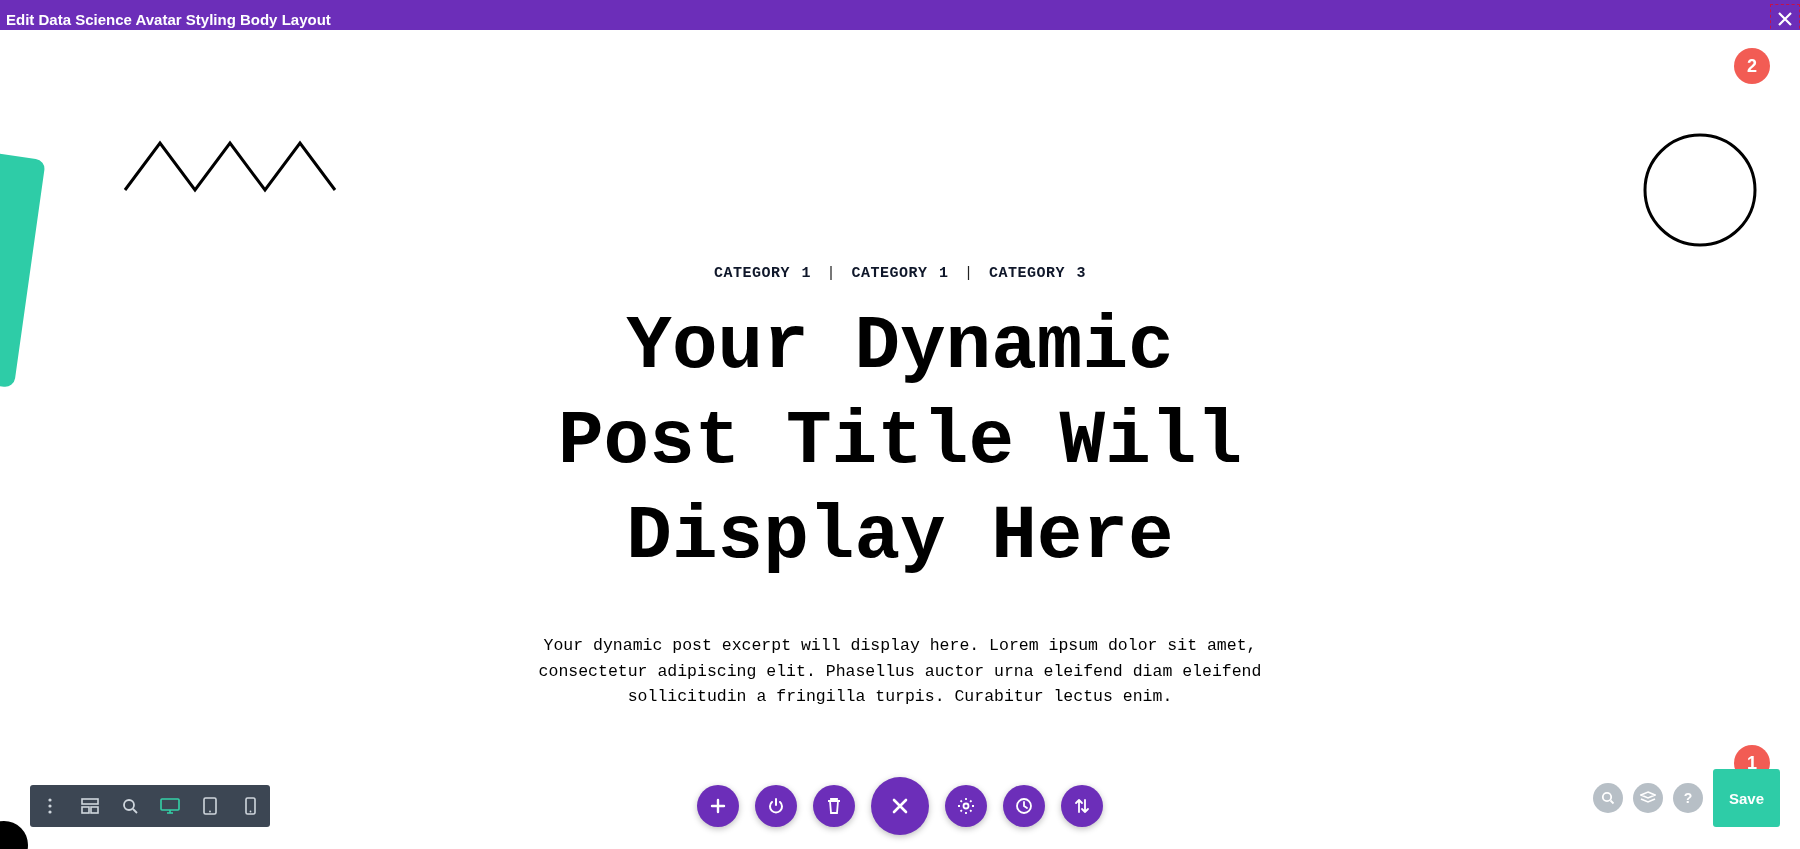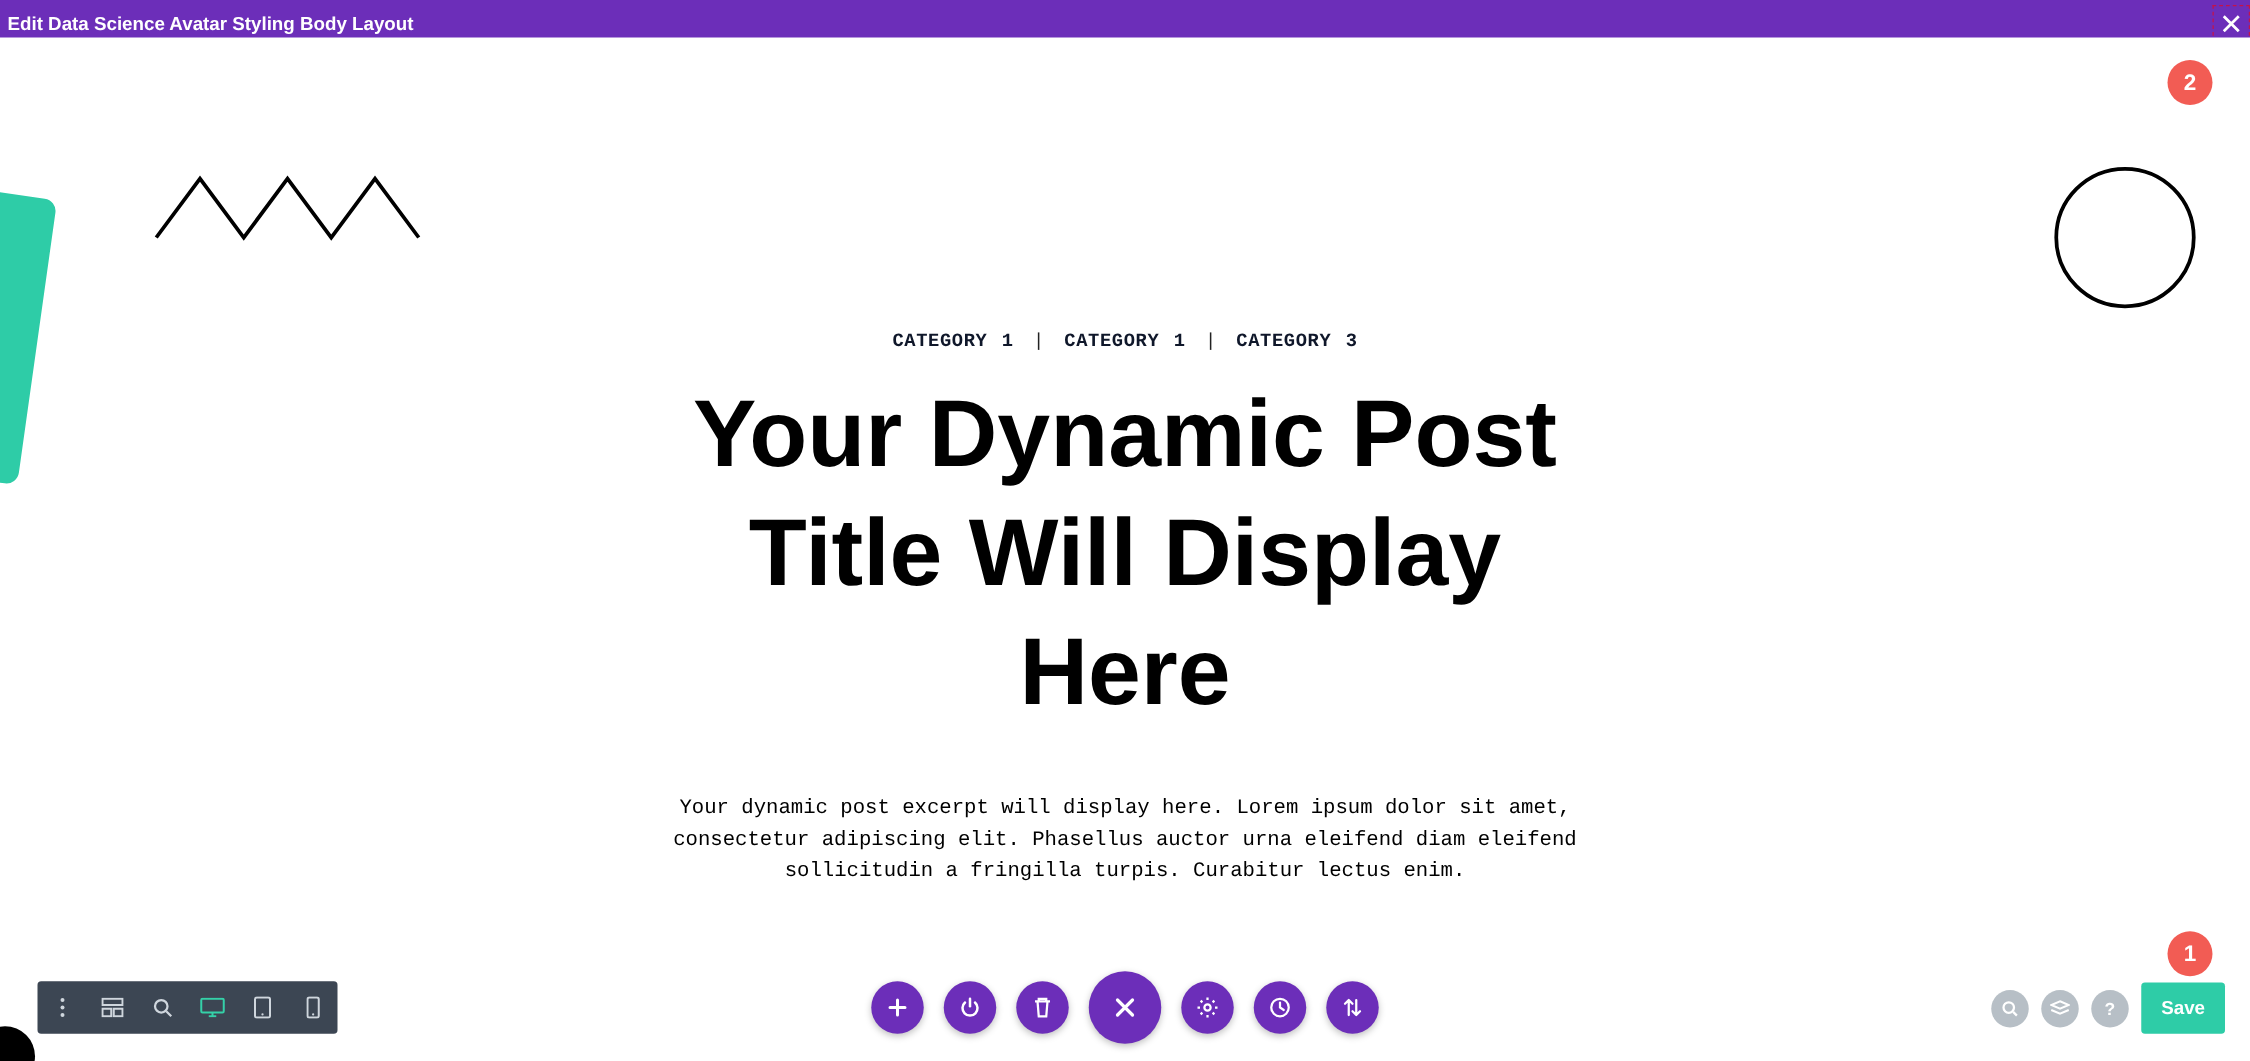--- a/index.html
+++ b/index.html
@@ -7,34 +7,34 @@
   .top-bar{position:absolute;top:0;left:0;right:0;height:38px;background:#6c2eb9;display:flex;align-items:center;justify-content:space-between;padding:0 0 0 6px;color:#fff;font-size:15px;font-weight:700}
   .top-bar .close{width:30px;height:30px;display:flex;align-items:center;justify-content:center;cursor:pointer;border:1px dashed rgba(255,0,0,.6)}
   .canvas{position:absolute;top:30px;left:0;right:0;bottom:0;background:#fff;overflow:hidden}
   .zigzag{position:absolute;top:105px;left:120px}
   .circle-deco{position:absolute;top:100px;right:40px}
   .teal-shape{position:absolute;top:125px;left:-30px;width:60px;height:230px;background:#2ecca7;border-radius:10px;transform:rotate(8deg)}
   .hero{position:absolute;top:235px;left:50%;transform:translateX(-50%);width:760px;text-align:center}
   .cats{font-family:"Courier New",monospace;font-size:15px;letter-spacing:.5px;word-spacing:2px}
   .cats .c{color:#0f172a;font-weight:600}
   .cats .sep{color:#222;margin:0 4px}
-  .title{font-family:Liberation Sans, sans-serif;font-weight:700;font-size:76px;line-height:1.25;color:#000;margin-top:18px}
+  .title{font-family:Liberation Mono, monospace;font-weight:700;font-size:76px;line-height:1.25;color:#000;margin-top:18px}
   .excerpt{font-family:"Courier New",monospace;font-size:16.5px;line-height:1.55;color:#000;margin-top:48px;padding:0 18px}
   .anno{position:absolute;width:36px;height:36px;border-radius:50%;background:#f25c54;color:#fff;font-weight:700;font-size:18px;display:flex;align-items:center;justify-content:center}
   .anno-2{top:18px;right:30px}
   .anno-1{bottom:68px;right:30px}
   .center-toolbar{position:absolute;bottom:14px;left:50%;transform:translateX(-50%);display:flex;align-items:center;gap:16px}
   .cbtn{width:42px;height:42px;border-radius:50%;background:#6c2eb9;color:#fff;display:flex;align-items:center;justify-content:center;cursor:pointer;box-shadow:0 2px 6px rgba(0,0,0,.25)}
   .cbtn.big{width:58px;height:58px}
   .left-toolbar{position:absolute;left:30px;bottom:22px;background:#3c4653;border-radius:3px;display:flex;align-items:center;height:42px}
   .lbtn{width:40px;height:42px;display:flex;align-items:center;justify-content:center;color:#cfd6dd;cursor:pointer}
   .lbtn.active{color:#34d1a8}
   .right-toolbar{position:absolute;right:20px;bottom:22px;display:flex;align-items:center;gap:10px}
   .rbtn{width:30px;height:30px;border-radius:50%;background:#b7bfc6;color:#fff;display:flex;align-items:center;justify-content:center;cursor:pointer;font-size:14px;font-weight:700}
-  .save-btn{height:41px;padding:0 16px;background:#2ecca7;color:#fff;font-weight:700;font-size:15px;border-radius:3px;display:flex;align-items:center;cursor:pointer}
+  .save-btn{height:58px;padding:0 16px;background:#2ecca7;color:#fff;font-weight:700;font-size:15px;border-radius:3px;display:flex;align-items:center;cursor:pointer}
   .black-blob{position:absolute;left:-20px;bottom:-20px;width:48px;height:48px;background:#000;border-radius:50%}
   svg{display:block}
 </style>
 </head>
 <body>
 
 <div class="top-bar">
   <span>Edit Data Science Avatar Styling Body Layout</span>
   <div class="close">
     <svg width="14" height="14" viewBox="0 0 14 14">

